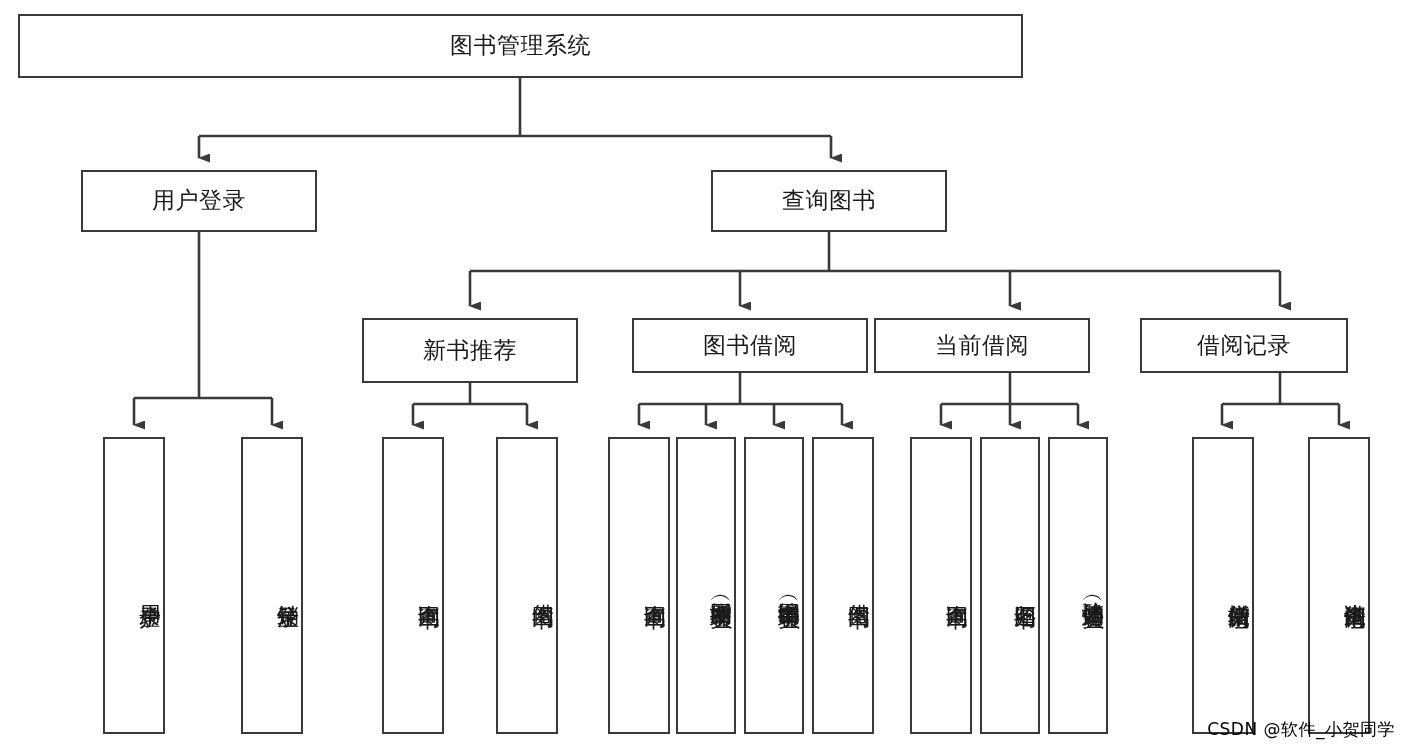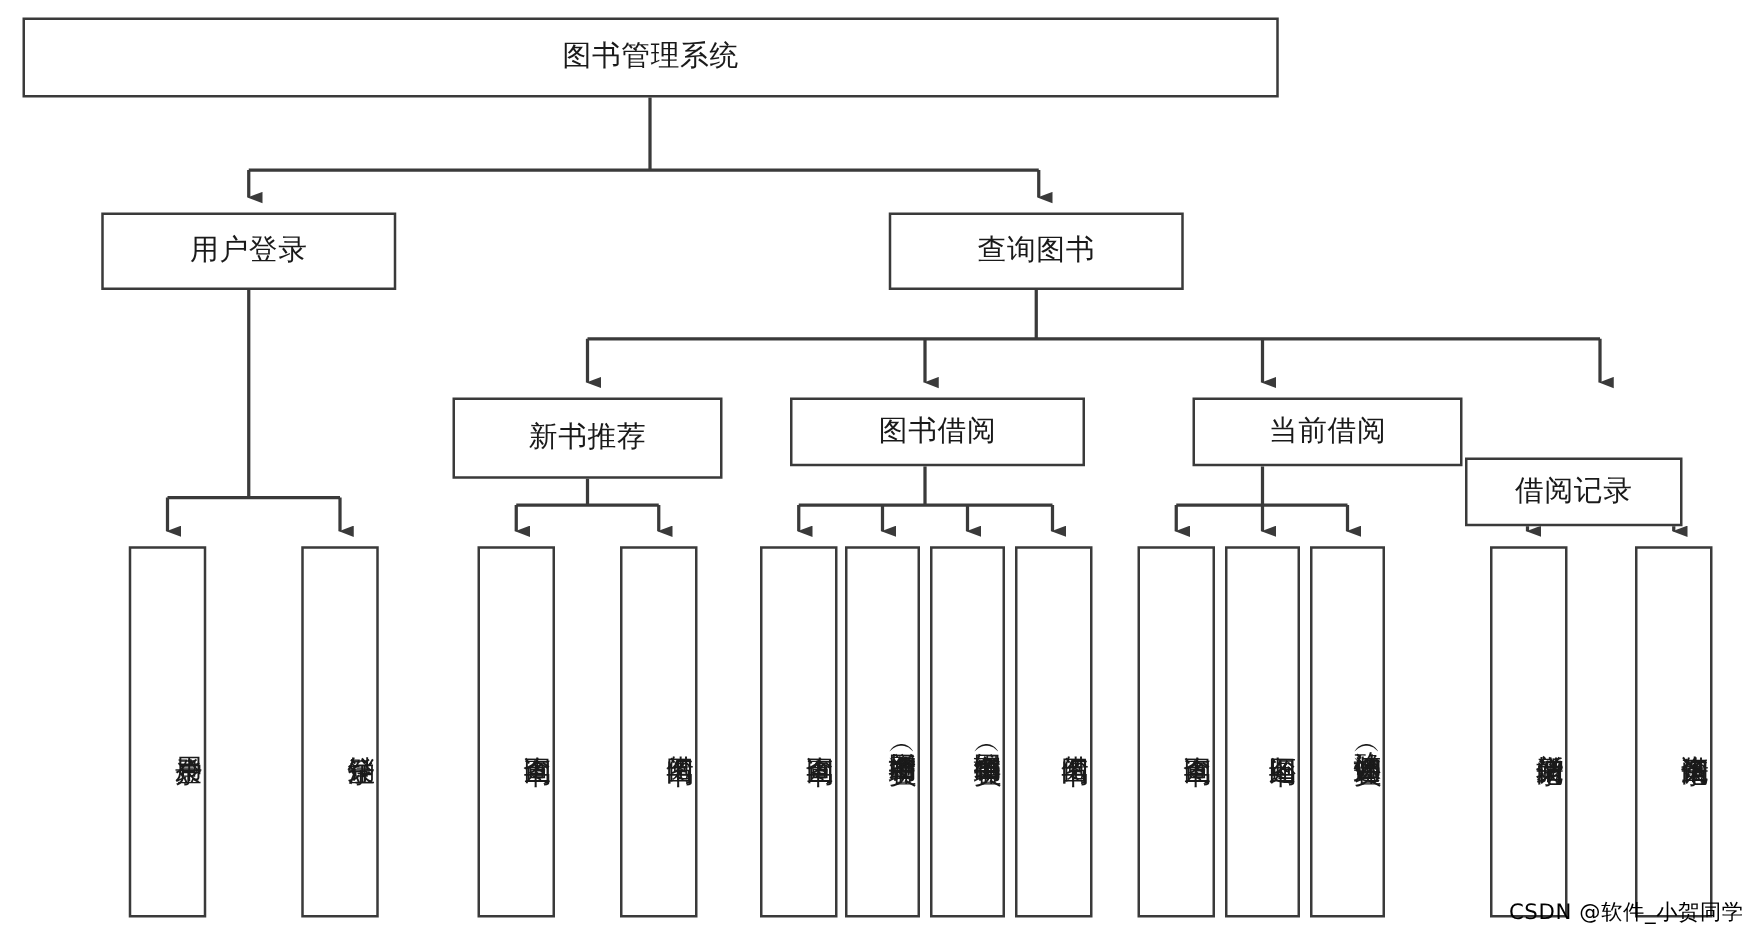--- a/index.html
+++ b/index.html
@@ -131,24 +131,24 @@
   <div class="node node-h" style="left:711px; top:170px; width:236px; height:62px;">
     <span>查询图书</span>
   </div>
 
   <div class="node node-h" style="left:362px; top:318px; width:216px; height:65px;">
     <span>新书推荐</span>
   </div>
   <div class="node node-h" style="left:632px; top:318px; width:236px; height:55px;">
     <span>图书借阅</span>
   </div>
-  <div class="node node-h" style="left:954px; top:318px; width:216px; height:55px;">
+  <div class="node node-h" style="left:874px; top:318px; width:216px; height:55px;">
     <span>当前借阅</span>
   </div>
-  <div class="node node-h" style="left:1172px; top:318px; width:174px; height:55px;margin-top:48px;">
+  <div class="node node-h" style="left:1140px; top:318px; width:208px; height:55px;">
     <span>借阅记录</span>
   </div>
 
   <div class="node node-v" style="left:103px; top:437px; width:62px; height:297px;">
     <span>用户登录</span>
   </div>
   <div class="node node-v" style="left:241px; top:437px; width:62px; height:297px;">
     <span>注销登录</span>
   </div>
 

